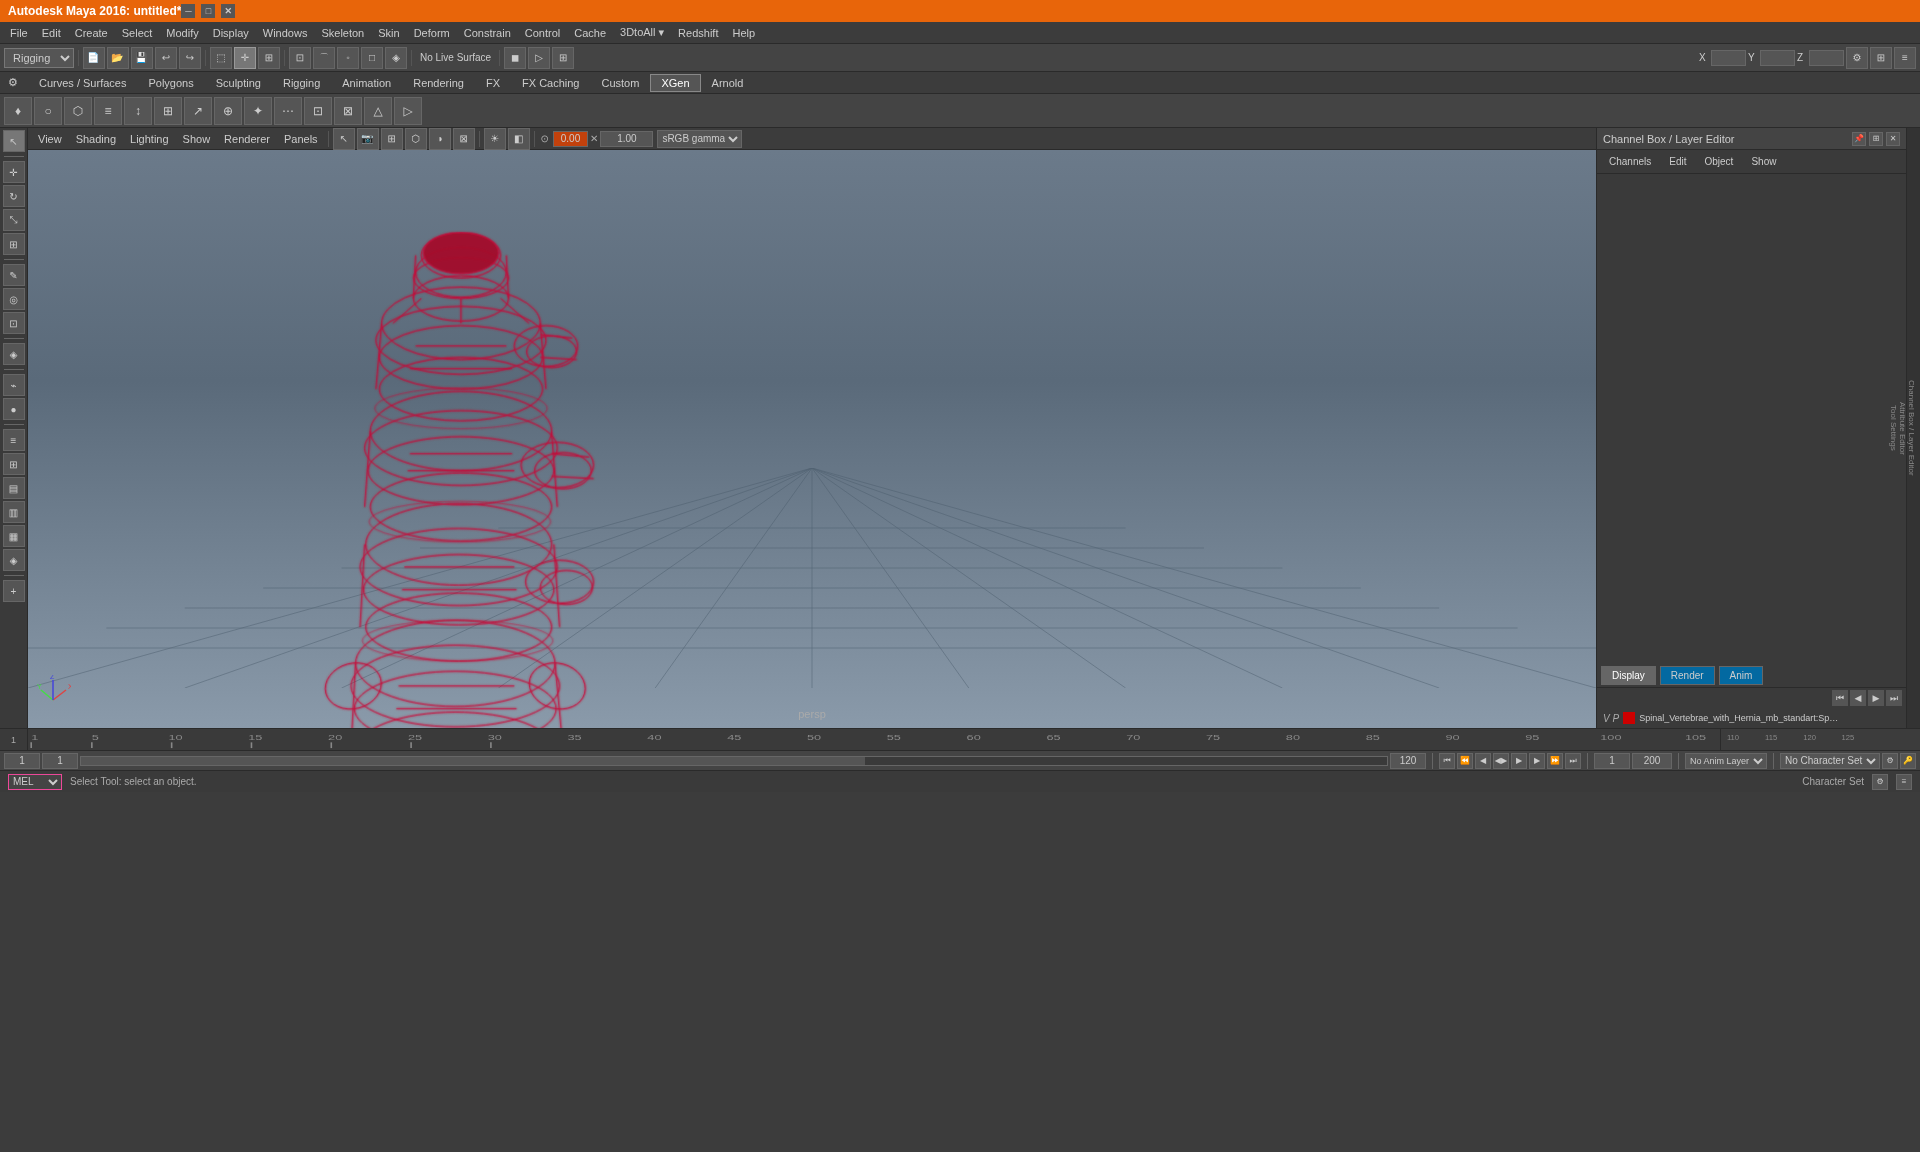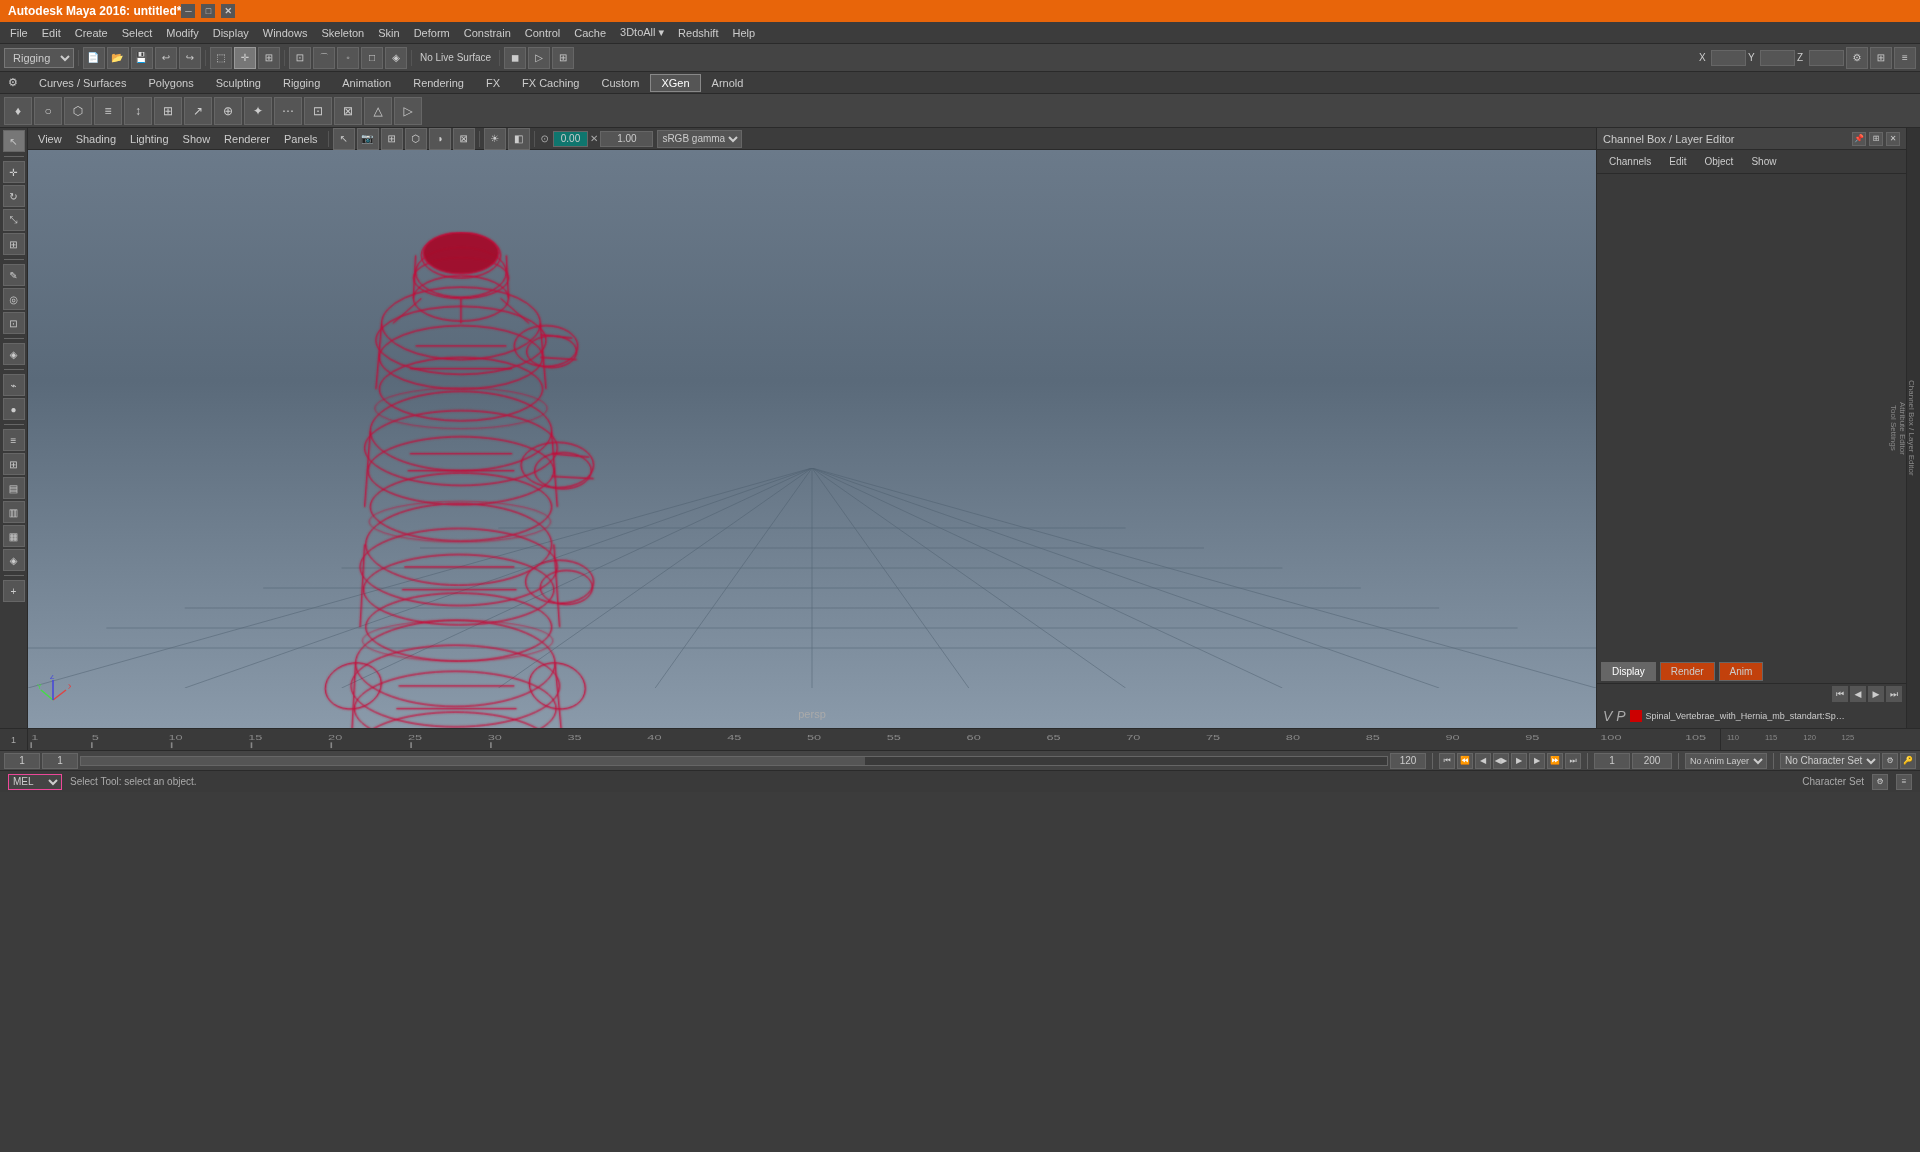--- a/index.html
+++ b/index.html
@@ -266,21 +266,21 @@
       display: flex;
       padding: 2px 4px;
       gap: 4px;
       border-bottom: 1px solid #2a2a2a;
     }
     .layer-tab {
       padding: 3px 10px;
       cursor: pointer;
       font-size: 10px;
       color: #ccc;
-      background: #c2410c;
+      background: #0369a1;
       border: 1px solid #666;
     }
     .layer-tab.active {
       background: #666;
       color: #fff;
     }
     #layer-nav {
       display: flex;
       align-items: center;
       justify-content: flex-end;
@@ -303,21 +303,21 @@
     }
     .layer-item {
       display: flex;
       align-items: center;
       gap: 4px;
       padding: 2px 4px;
       font-size: 10px;
       color: #ccc;
     }
     .layer-vp {
-      font-size: 14px;
+      font-size: 10px;
       color: #aaa;
       font-style: italic;
     }
     .layer-color {
       width: 12px;
       height: 12px;
       background: #c00;
     }
 
     
@@ -593,21 +593,21 @@
       <div class="tb-btn">⊞</div>
       <div class="tb-btn">⬡</div>
       <div class="tb-btn">◑</div>
       <div class="tb-btn">⊠</div>
       <div class="thin-separator"></div>
       <div class="tb-btn">☀</div>
       <div class="tb-btn">◧</div>
       <div class="thin-separator"></div>
 
       <span style="font-size:10px; color:#aaa; margin: 0 2px;">⊙</span>
-      <input type="text" style="width: 35px; height: 16px; background: #0f766e; border: 1px solid rgb(102, 102, 102); color: rgb(204, 204, 204); font-size: 10px; text-align: center;" value="0.00">
+      <input type="text" style="width: 35px; height: 16px; background: #c2410c; border: 1px solid rgb(102, 102, 102); color: rgb(204, 204, 204); font-size: 10px; text-align: center;" value="0.00">
       <span style="font-size:10px; color:#aaa;">✕</span>
       <input type="text" style="width: 53px; height: 16px; background: rgb(85, 85, 85); border: 1px solid rgb(102, 102, 102); color: rgb(204, 204, 204); font-size: 10px; text-align: center;" value="1.00">
       <select style="height:18px; background:#555; border:1px solid #666; color:#ccc; font-size:10px; margin-left:2px;">
         <option>sRGB gamma</option>
       </select>
     </div>
 
     <div id="viewport">
 
       <svg class="grid-canvas" viewBox="0 0 1000 220" preserveAspectRatio="none" style="position:absolute;bottom:40px;left:0;right:0;width:100%;height:220px;">

